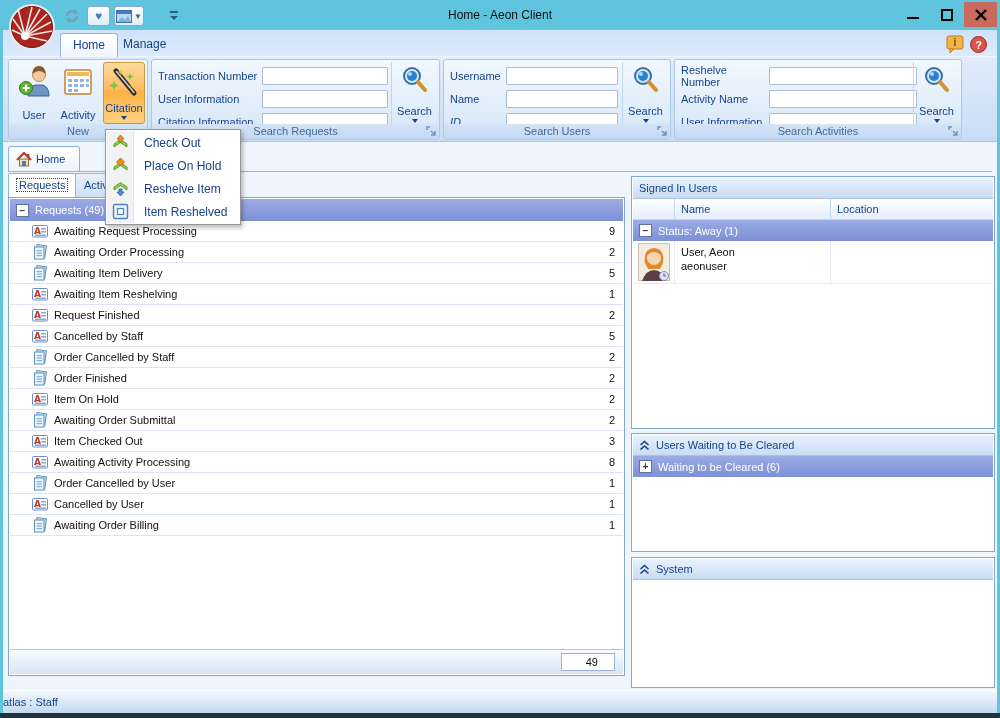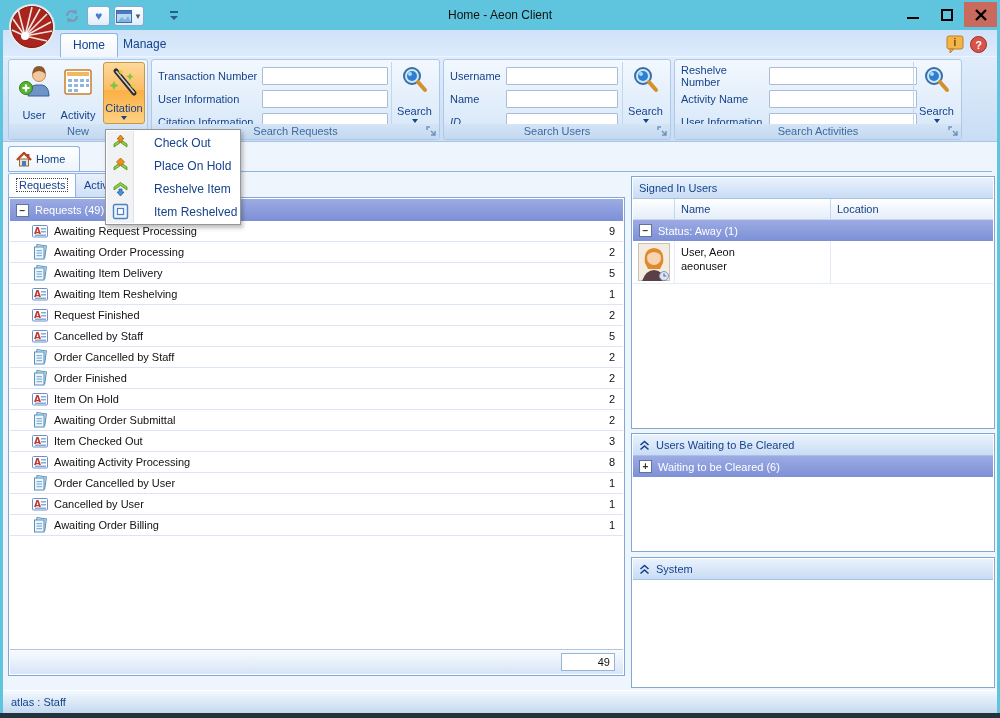--- a/index.html
+++ b/index.html
@@ -50,21 +50,21 @@
   .frow label { font-size:11px; color:#15428b; }
   .frow input { height:18px; border:1px solid #abbdd6; background:#fff; border-radius:1px; font-size:11px; padding:0 3px; }
   .search-btn { position:absolute; top:2px; right:2px; width:46px; height:64px; display:flex; flex-direction:column; align-items:center; padding-top:3px; border-left:1px solid #c2d6ee; }
   .search-btn .blabel { margin-top:auto; font-size:11px; color:#15428b; }
 
   
   .menu { position:absolute; left:105px; top:129px; width:136px; background:#fff; border:1px solid #969696; box-shadow:2px 3px 4px rgba(0,0,0,.25); z-index:50; padding:1px; }
   .menu-gutter { position:absolute; left:1px; top:1px; bottom:1px; width:27px; background:#f1f2f4; border-right:1px solid #e0e2e6; }
   .menu-item { position:relative; height:23px; display:flex; align-items:center; }
   .menu-item .mi-icon { width:27px; display:flex; justify-content:center; z-index:1; }
-  .menu-item .mi-label { margin-left:20px; font-size:12px; color:#15428b; white-space:nowrap; }
+  .menu-item .mi-label { margin-left:10px; font-size:12px; color:#15428b; white-space:nowrap; }
 
   
   .main { position:absolute; left:3px; top:142px; width:994px; height:548px; background:#eff5fd; }
   .doc-tab { position:absolute; left:5px; top:4px; width:72px; height:25px; background:linear-gradient(#ffffff,#eef4fc); border:1px solid #8db2e3; border-bottom:none; border-radius:3px 3px 0 0; display:flex; align-items:center; gap:4px; padding-left:7px; font-size:11px; }
   .doc-tab-line { position:absolute; left:5px; top:29px; width:984px; height:1px; background:#8db2e3; }
   .sub-tab { position:absolute; top:31px; height:24px; padding:5px 8px 0; font-size:11px; border:1px solid #8db2e3; border-bottom:none; border-radius:2px 2px 0 0; }
   .sub-tab.selected { left:5px; background:#fff; z-index:2; }
   .sub-tab.selected .focus { outline:1px dotted #444; padding:0 2px; }
   .sub-tab.inactive { left:72px; background:linear-gradient(#e8f1fc,#cfe0f5); z-index:1; width:66px; }
 
@@ -73,38 +73,38 @@
 
   .group-row { height:22px; background:linear-gradient(#9cabe4,#7d90d6); color:#fff; display:flex; align-items:center; padding-left:6px; gap:6px; font-size:11px; }
   .pmbox { width:13px; height:13px; background:#fff; border:1px solid #60739f; color:#333; font-size:10px; line-height:11px; text-align:center; font-weight:bold; }
 
   .req-row { height:21px; display:flex; align-items:center; border-bottom:1px solid #dbe5f3; padding-left:22px; }
   .req-row .ric { width:16px; height:16px; margin-right:6px; }
   .req-row .rlabel { color:#111; font-size:11px; }
   .req-row .rcount { margin-left:auto; margin-right:8px; color:#111; font-size:11px; }
 
   .req-footer { position:absolute; left:1px; right:1px; bottom:1px; height:25px; background:linear-gradient(#f8fbff,#d7e5f6); border-top:1px solid #aec6e4; }
-  .total-box { position:absolute; right:8px; top:3px; width:54px; height:18px; background:#fff; border:1px solid #9ab4d8; text-align:right; line-height:16px; padding-right:4px; color:#111; }
+  .total-box { position:absolute; right:8px; top:3px; width:54px; height:18px; background:#fff; border:1px solid #9ab4d8; text-align:right; line-height:16px; padding-right:16px; color:#111; }
 
   
   .rpanel-header { height:21px; background:linear-gradient(#e9f2fd,#c9dcf4); border-bottom:1px solid #a8c3e2; display:flex; align-items:center; gap:6px; padding-left:6px; color:#15428b; font-size:11px; }
   .signed-panel { left:628px; top:34px; width:364px; height:253px; }
   .grid-header { height:21px; display:flex; background:linear-gradient(#ffffff,#e4edf9); border-bottom:1px solid #c4d8ef; }
   .grid-header .gh { border-right:1px solid #c4d8ef; padding:4px 0 0 6px; font-size:11px; color:#15428b; }
   .gh.c1 { width:42px; } .gh.c2 { width:156px; } .gh.c3 { flex:1; border-right:none; }
   .user-row { height:43px; display:flex; border-bottom:1px solid #e4ecf7; }
   .user-row .uc1 { width:42px; border-right:1px solid #e4ecf7; display:flex; align-items:center; justify-content:center; }
   .user-row .uc2 { width:156px; border-right:1px solid #e4ecf7; padding:4px 0 0 6px; color:#111; line-height:14px; }
   .user-row .uc3 { flex:1; }
 
   .waiting-panel { left:628px; top:291px; width:364px; height:119px; }
   .system-panel { left:628px; top:415px; width:364px; height:131px; }
 
   
-  .statusbar { position:absolute; left:3px; top:690px; width:994px; height:23px; background:linear-gradient(#f3f8fe,#c3d9f0); border-top:1px solid #fff; display:flex; align-items:center; padding-left:8px; font-size:11px; color:#15428b; }
+  .statusbar { position:absolute; left:3px; top:690px; width:994px; height:23px; background:linear-gradient(#f3f8fe,#c3d9f0); border-top:1px solid #fff; display:flex; align-items:center; font-size:11px; color:#15428b; }
 </style>
 </head>
 <body>
 
 <div class="window">
 
   <div class="titlebar">
     <div class="app-title">Home - Aeon Client</div>
     <div class="qat">
       <div class="qat-btn">

